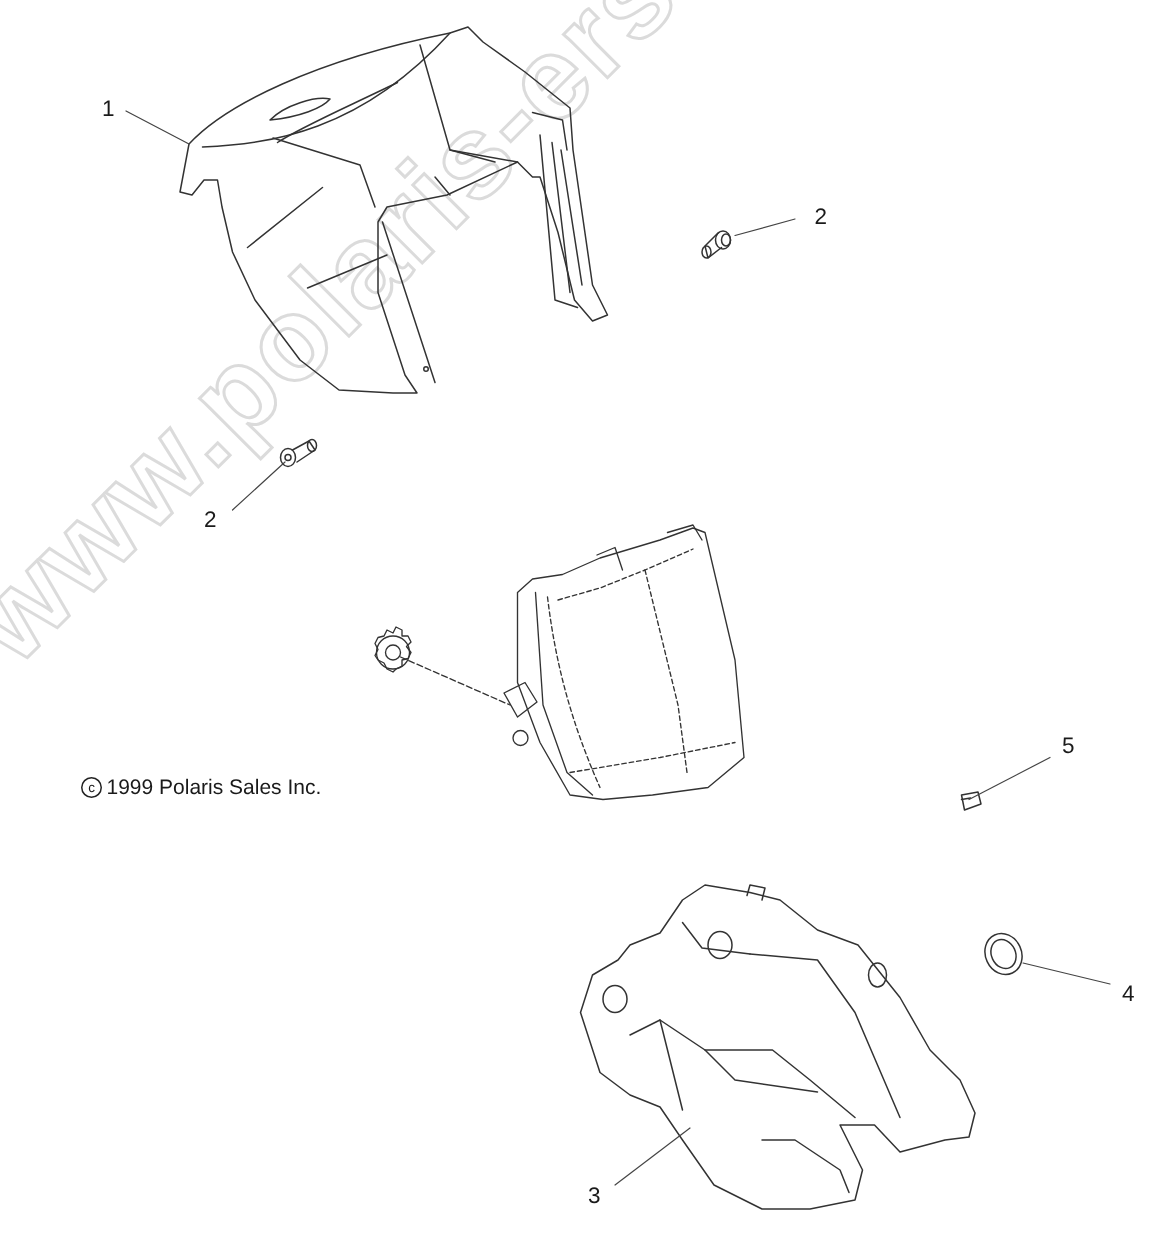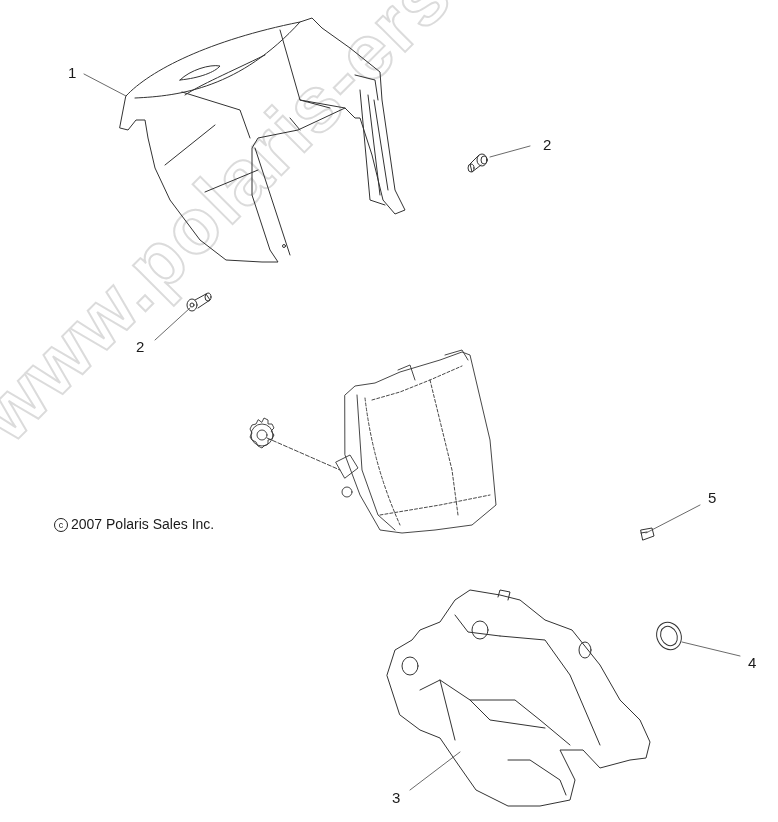--- a/index.html
+++ b/index.html
@@ -111,16 +111,16 @@
   </svg>
 
   <span class="callout" style="left:68px; top:65px;">1</span>
   <span class="callout" style="left:543px; top:137px;">2</span>
   <span class="callout" style="left:136px; top:339px;">2</span>
   <span class="callout" style="left:392px; top:790px;">3</span>
   <span class="callout" style="left:748px; top:655px;">4</span>
   <span class="callout" style="left:708px; top:490px;">5</span>
 
   <div class="copyright">
-    <span class="c">c</span><span>2007 Polaris Sales Inc.</span>
+    <span class="c">c</span><span>1999 Polaris Sales Inc.</span>
   </div>
 
 </div>
 
 </body></html>

